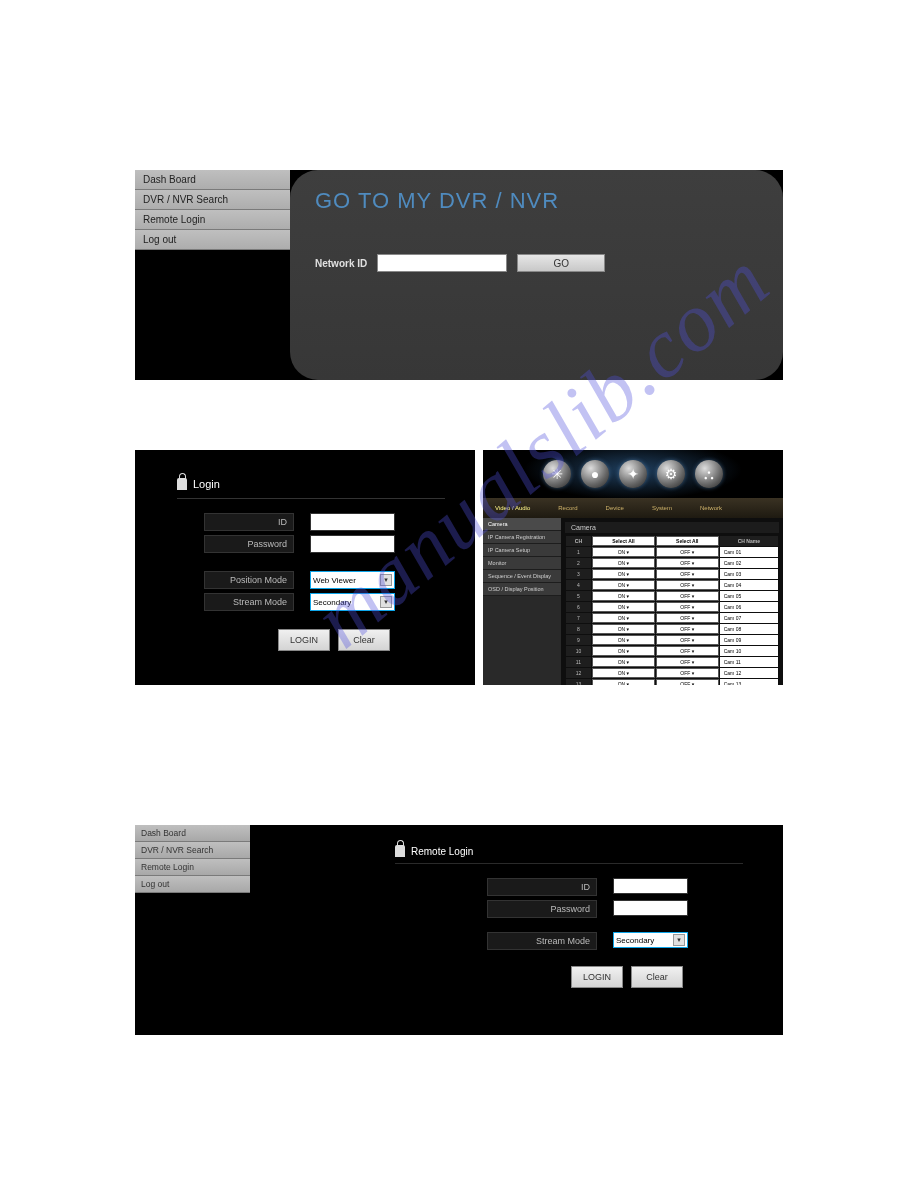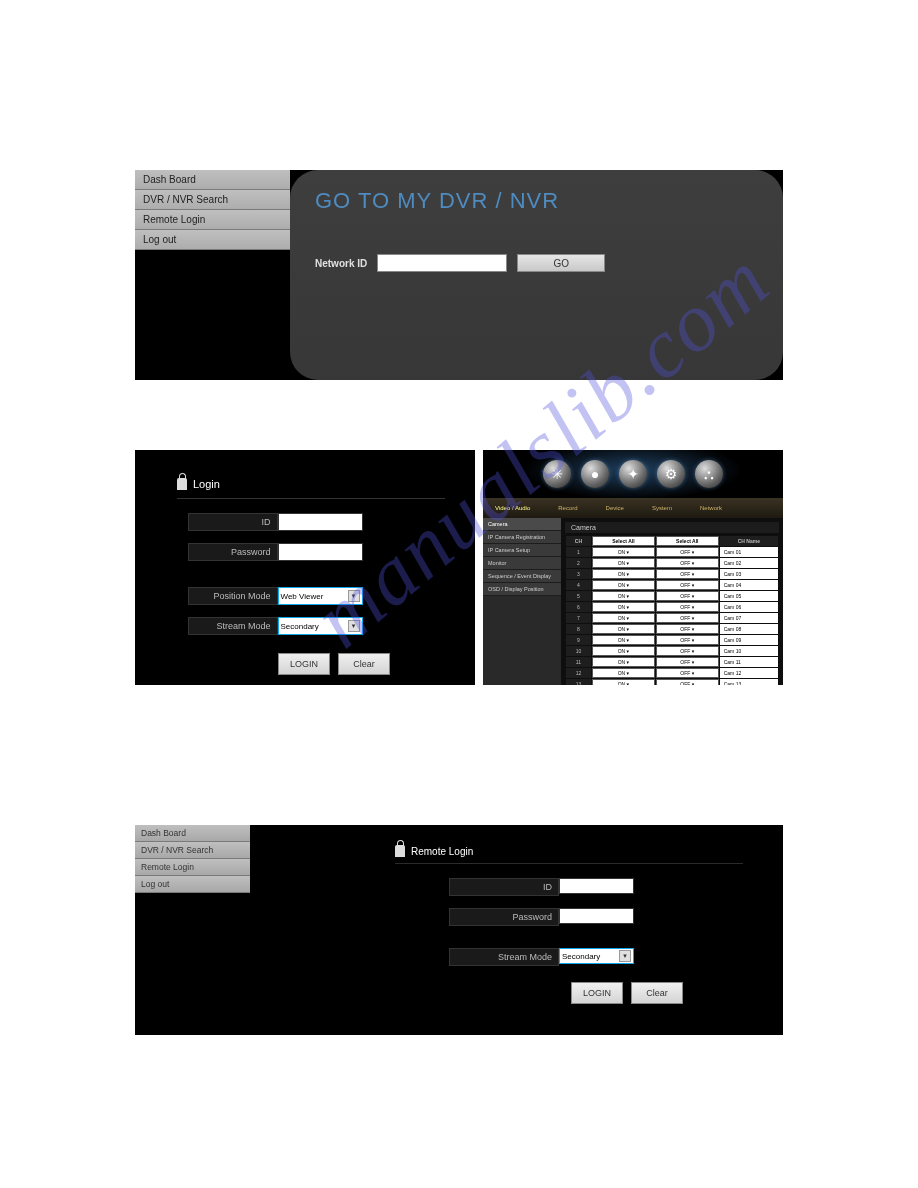--- a/index.html
+++ b/index.html
@@ -91,21 +91,21 @@
   }
   .lock-icon {
     width:10px; height:12px; background:#ddd; border-radius:2px 2px 0 0;
     position:relative;
   }
   .lock-icon::before{
     content:""; position:absolute; top:-5px; left:1.5px;
     width:5px; height:5px; border:1.5px solid #ddd; border-bottom:none;
     border-radius:5px 5px 0 0;
   }
-  .form-group { display:flex; justify-content:center; gap:0; margin-bottom:12px; padding-right:60px;}
+  .form-group { display:flex; justify-content:flex-end; gap:16px; margin-bottom:4px; padding-right:60px;}
   .form-label {
     width:90px; text-align:right; padding:3px 6px;
     background:#1a1a1a; color:#bbb; font-size:9px;
     border:1px solid #333;
   }
   .form-field {
     width:85px; height:18px; background:#fff; border:1px solid #333;
   }
   .form-select {
     width:85px; height:18px; background:#fff; border:1px solid #0ea5e9;

